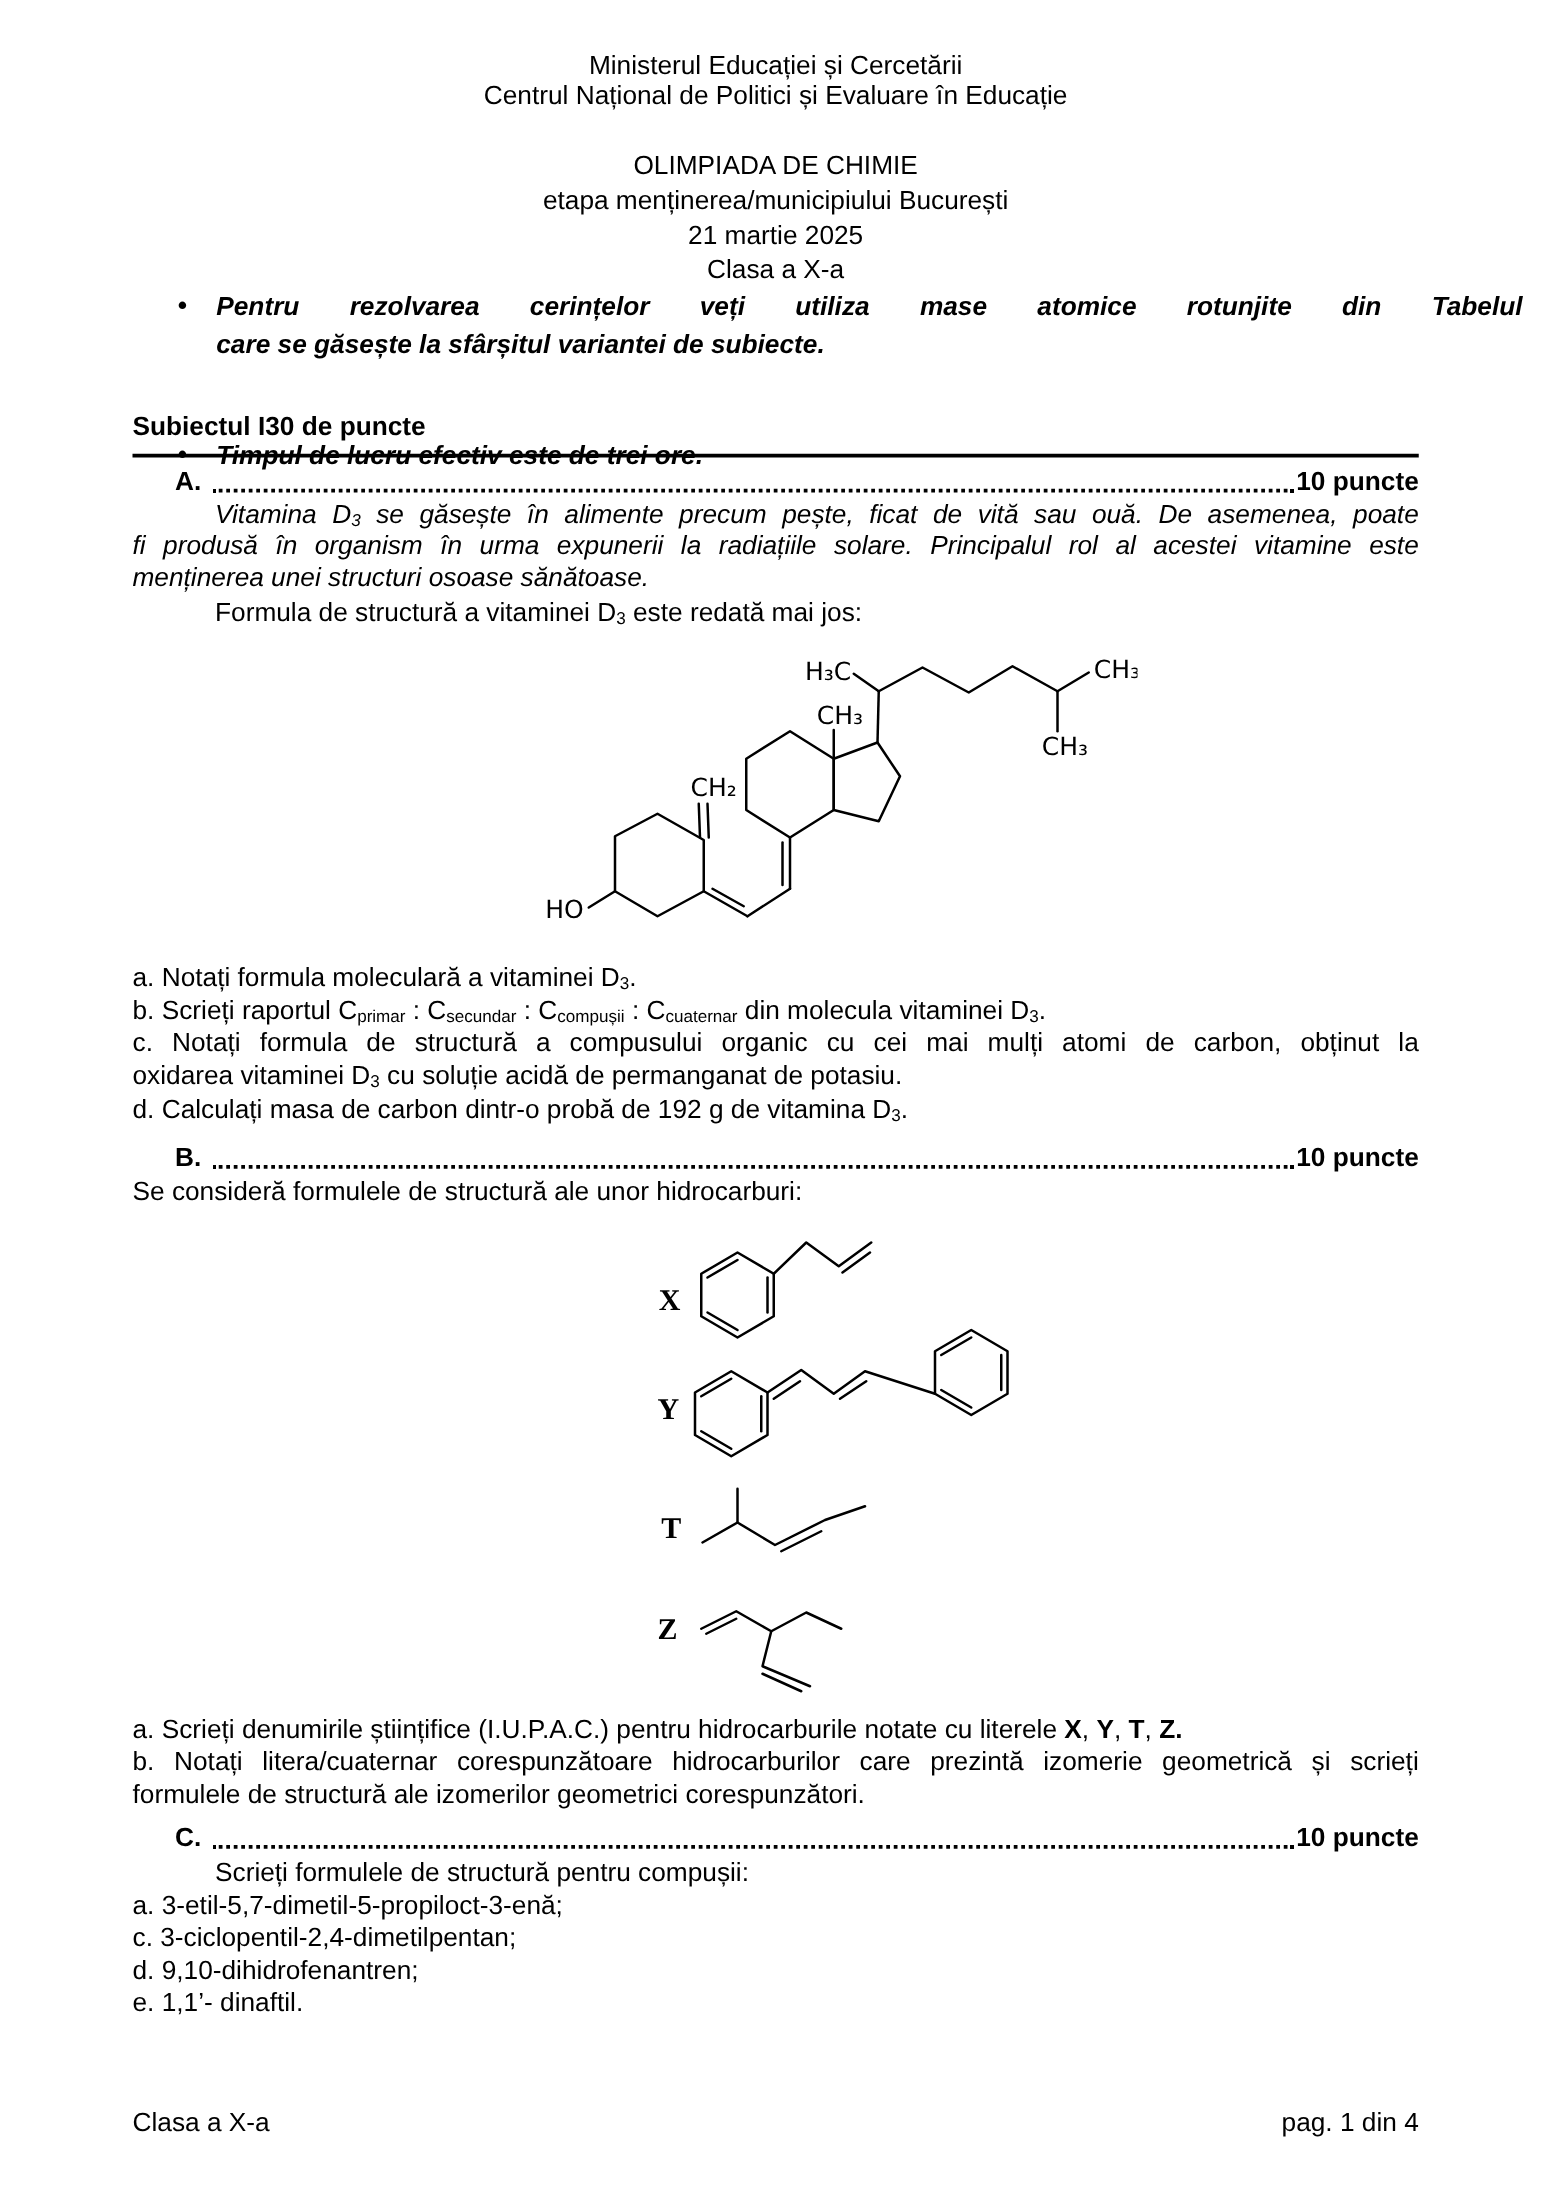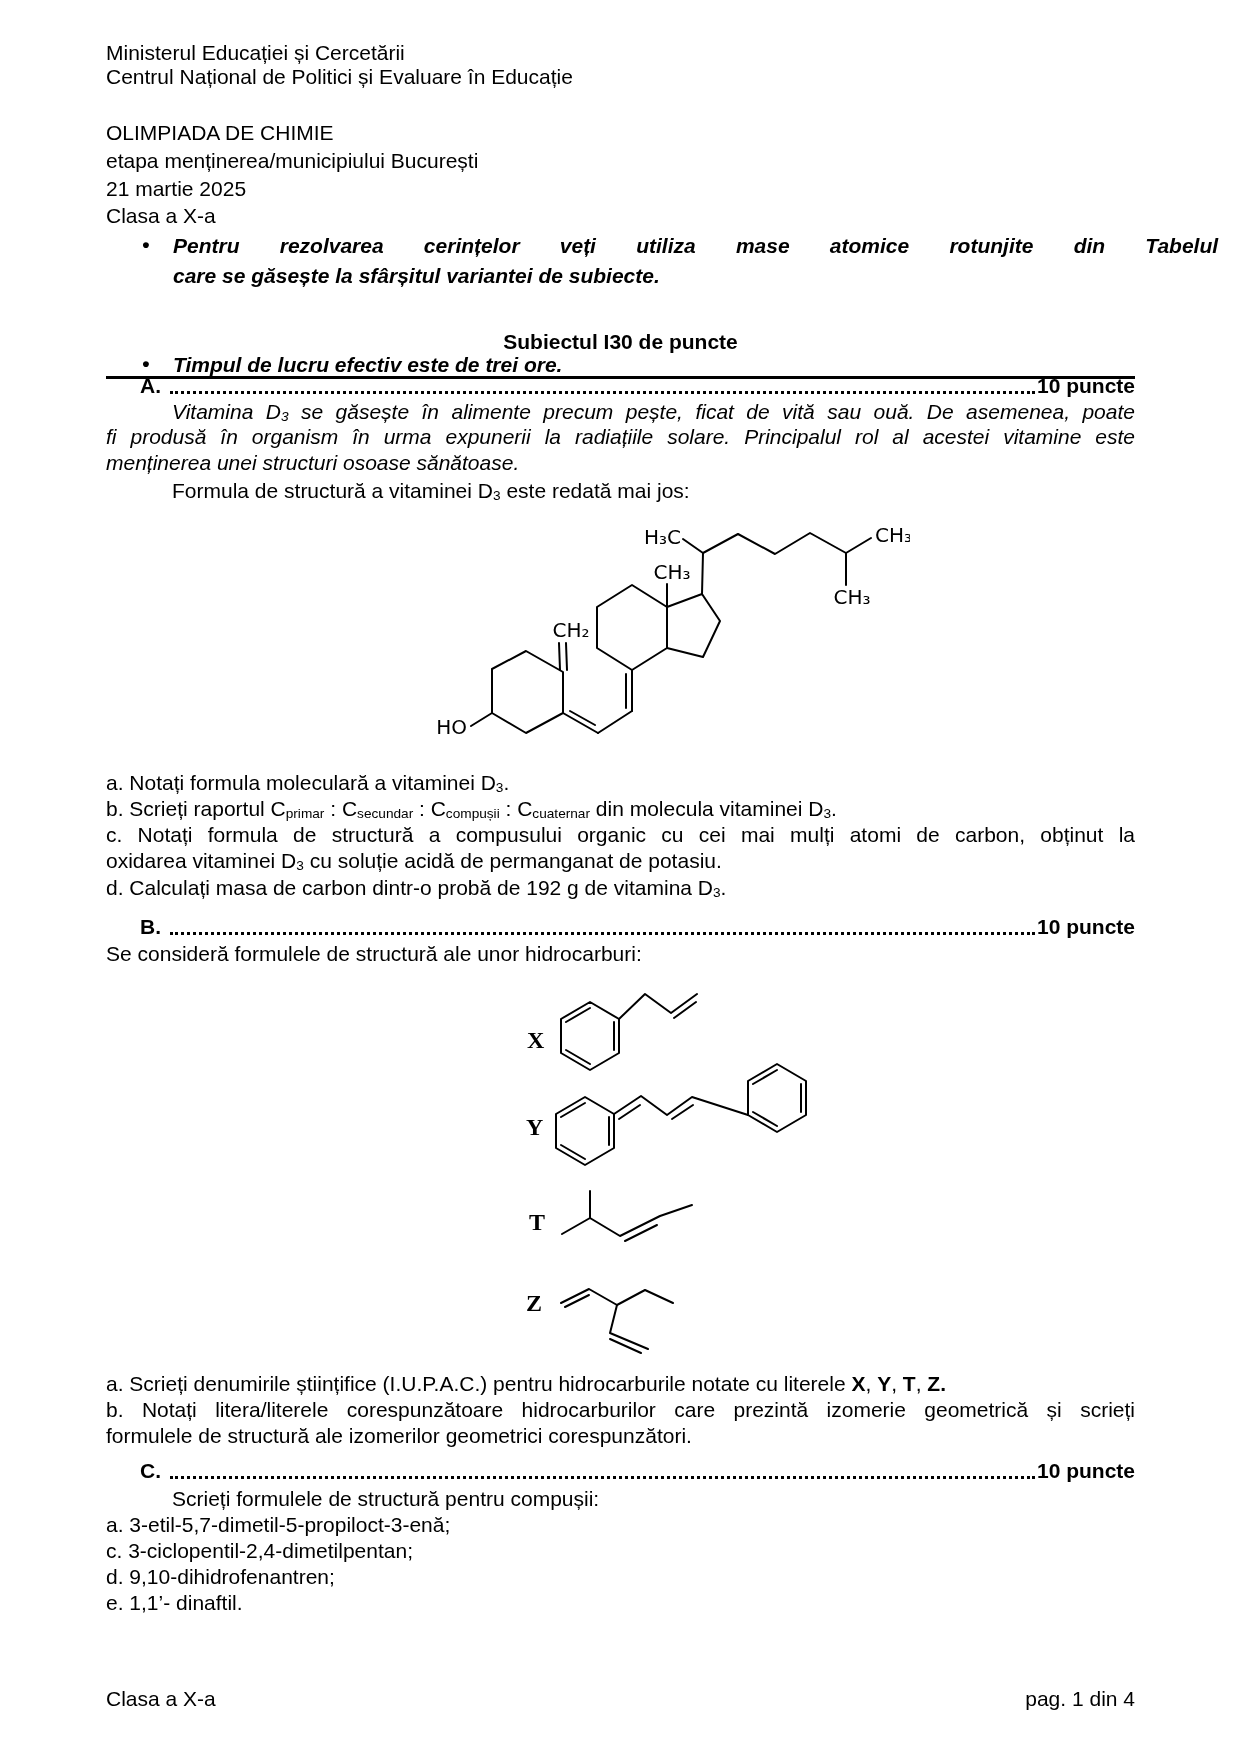--- a/index.html
+++ b/index.html
@@ -4,30 +4,30 @@
 <style>
   *{margin:0;padding:0;box-sizing:border-box}
   html,body{background:#ffffff}
   body{
     width:1241px;height:1755px;position:relative;color:#000;
     font-family:"Liberation Sans","DejaVu Sans",sans-serif;
     font-size:21px;line-height:26px;
   }
   .page{position:absolute;inset:0;overflow:hidden}
   .abs{position:absolute;left:106px;right:106px}
-  .center{}
+  .center{text-align:center}
   .b{font-weight:normal}
   .i{font-style:italic}
   .bi{font-weight:bold;font-style:italic}
   .just{text-align:justify;text-align-last:justify}
   .indent{padding-left:66px}
   .bullet{padding-left:67px;position:relative}
   .bullet .dot{position:absolute;left:36px;top:-1px;font-weight:bold}
-  .rule-row{display:flex;justify-content:center;font-weight:bold;
-            border-bottom:3px solid #000;padding-bottom:21px}
+  .rule-row{display:flex;justify-content:flex-start;font-weight:bold;
+            border-bottom:3px solid #000;padding-bottom:8px}
   .leader-row{display:flex;font-weight:bold;padding-left:34px}
   .leader{flex:1;align-self:flex-end;border-bottom:3px dotted #000;margin:0 2px 5px 9px;height:2px}
   .footer-row{display:flex;justify-content:space-between}
   sub{font-size:0.65em;vertical-align:-0.18em;line-height:0}
   svg{display:block;position:absolute}
   svg line,svg polyline,svg polygon,svg path{fill:none;stroke:#000;stroke-width:2;stroke-linejoin:round;stroke-linecap:round}
   svg text{font-family:"DejaVu Sans","Liberation Sans",sans-serif;font-size:20px;fill:#000;stroke:none}
   svg text.lbl{font-family:"Liberation Serif","DejaVu Serif",serif;font-weight:bold;font-size:24px}
 </style>
 </head>
@@ -155,21 +155,21 @@
       <text class="lbl" x="26" y="326">Z</text>
       <polyline points="61,318 89,304 117,320 145,305 173,318"></polyline>
       <line x1="65" y1="322" x2="89" y2="310"></line>
       <polyline points="117,320 110,348 148,364"></polyline>
       <line x1="110" y1="354" x2="141" y2="368"></line>
     </g>
   </svg>
 
   <div class="abs" style="top:1371px">a. Scrieți denumirile științifice (I.U.P.A.C.) pentru hidrocarburile notate cu literele <b>X</b>, <b>Y</b>, <b>T</b>, <b>Z.</b></div>
   <div class="abs" style="top:1397px">
-    <div class="just">b. Notați litera/literele corespunzătoare hidrocarburilor care prezintă izomerie geometrică și scrieți</div>
+    <div class="just">b. Notați litera/cuaternar corespunzătoare hidrocarburilor care prezintă izomerie geometrică și scrieți</div>
     <div>formulele de structură ale izomerilor geometrici corespunzători.</div>
   </div>
 
   <div class="abs leader-row" style="top:1458px">
     <span>C.</span>
     <span class="leader"></span>
     <span>10 puncte</span>
   </div>
   <div class="abs indent" style="top:1486px">Scrieți formulele de structură pentru compușii:</div>
   <div class="abs" style="top:1512px">

